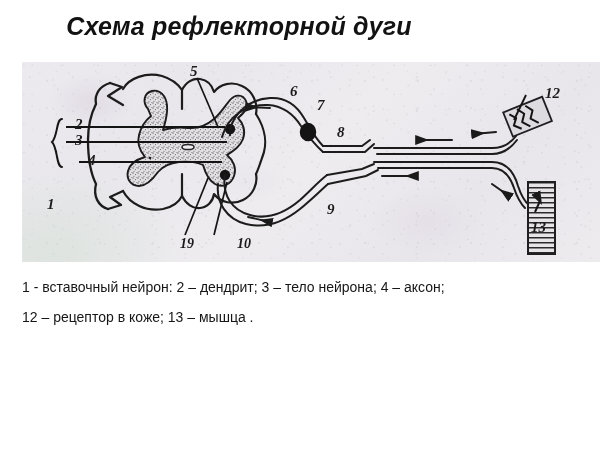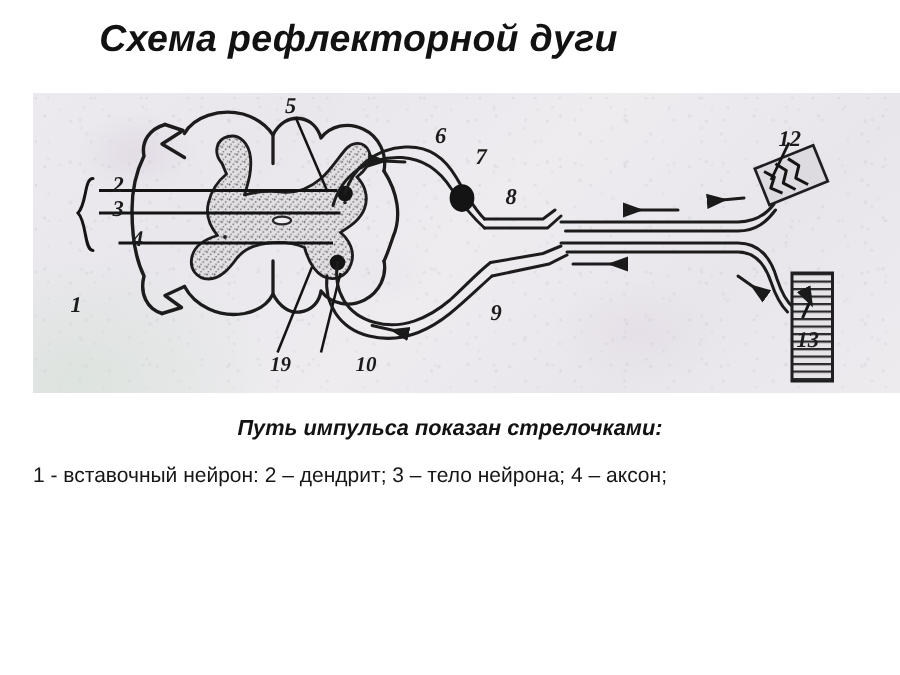--- a/index.html
+++ b/index.html
@@ -253,20 +253,20 @@
   <div class="num-label" style="left:53px;  top:55px;">2</div>
   <div class="num-label" style="left:53px;  top:71px;">3</div>
   <div class="num-label" style="left:66px;  top:91px;">4</div>
   <div class="num-label" style="left:168px; top:2px;">5</div>
   <div class="num-label" style="left:268px; top:22px;">6</div>
   <div class="num-label" style="left:295px; top:36px;">7</div>
   <div class="num-label" style="left:315px; top:63px;">8</div>
   <div class="num-label" style="left:305px; top:140px;">9</div>
   <div class="num-label sm" style="left:187px; top:175px;margin-left:28px;">10</div>
   <div class="num-label sm" style="left:158px; top:175px;">19</div>
-  <div class="num-label" style="left:497px; top:24px;text-align:center;">12</div>
+  <div class="num-label" style="left:523px; top:24px;text-align:center;">12</div>
   <div class="num-label" style="left:509px; top:158px;">13</div>
 </div>
 
 <div id="caption">
-  <div id="caption-heading">Путь импульса показан стрелочками:</div>
   <div class="caption-line">1 - вставочный нейрон: 2 – дендрит; 3 – тело нейрона; 4 – аксон;</div>
+  <div class="caption-line">12 – рецептор  в коже; 13 – мышца .</div>
 </div>
 
 </body></html>

